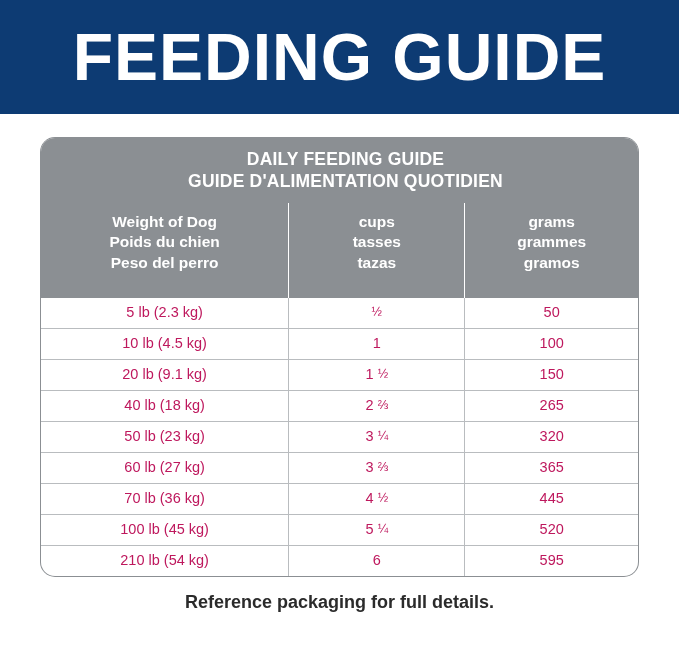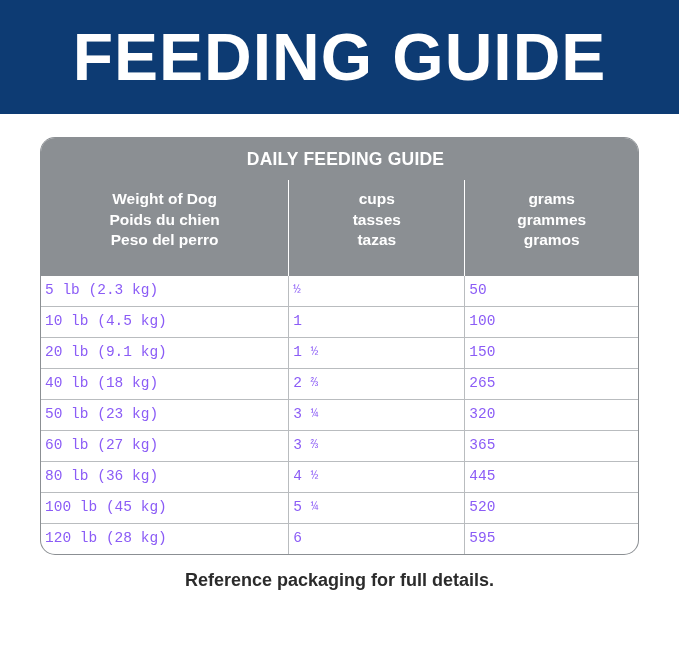--- a/index.html
+++ b/index.html
@@ -75,27 +75,27 @@
     border-left: 1px solid #ffffff;
   }
   table.guide thead th:first-child {
     border-left: none;
   }
   table.guide thead th .hdr-line {
     display: block;
   }
   table.guide tbody td {
     font-size: 14.5px;
-    color: #8b5cf6;
+    color: #be185d;
+    text-align: center;
     padding: 5px 4px 5px 4px;
     border-top: 1px solid #b9bcbf;
     border-left: 1px solid #b9bcbf;
     line-height: 1.35;
     height: 20px;
-    font-family: Liberation Mono, monospace;
   }
   table.guide tbody td:first-child {
     border-left: none;
   }
   table.guide tbody tr:first-child td {
     border-top: none;
   }
   .frac {
     font-size: 12.5px;
     vertical-align: 0.08em;
@@ -114,20 +114,21 @@
 <div class="page">
 
   <div class="banner">
     <div class="banner-title">FEEDING GUIDE</div>
   </div>
 
   <div class="table-wrap">
 
     <div class="table-header">
       <div>DAILY FEEDING GUIDE</div>
+      <div>GUIDE D'ALIMENTATION QUOTIDIEN</div>
     </div>
 
     <table class="guide">
       <colgroup>
         <col class="c1">
         <col class="c2">
         <col class="c3">
       </colgroup>
       <thead>
         <tr>
@@ -173,31 +174,31 @@
             <td>50 lb (23 kg)</td>
             <td>3 <span class="frac">¼</span></td>
             <td>320</td>
           </tr>
           <tr>
             <td>60 lb (27 kg)</td>
             <td>3 <span class="frac">⅔</span></td>
             <td>365</td>
           </tr>
           <tr>
-            <td>80 lb (36 kg)</td>
+            <td>70 lb (36 kg)</td>
             <td>4 <span class="frac">½</span></td>
             <td>445</td>
           </tr>
           <tr>
             <td>100 lb (45 kg)</td>
             <td>5 <span class="frac">¼</span></td>
             <td>520</td>
           </tr>
           <tr>
-            <td>120 lb (28 kg)</td>
+            <td>210 lb (54 kg)</td>
             <td>6</td>
             <td>595</td>
           </tr>
         </tbody>
     </table>
 
   </div>
 
   <div class="footnote">Reference packaging for full details.</div>
 

